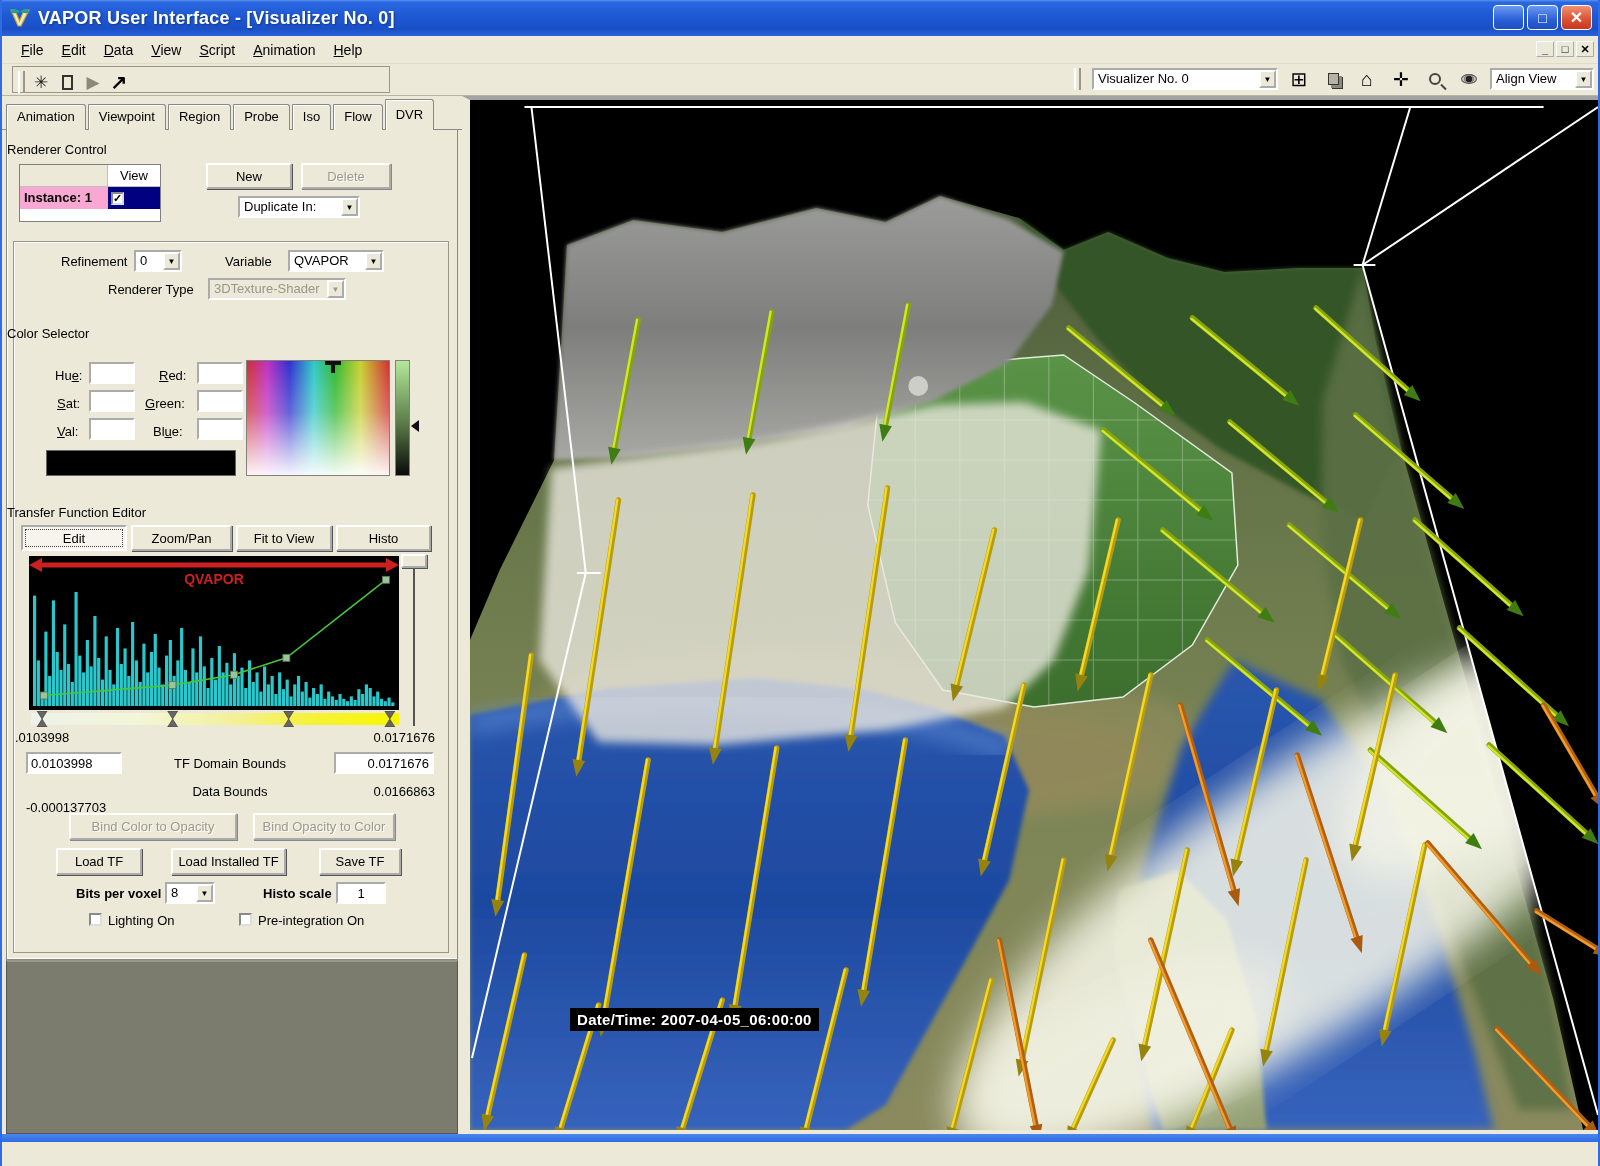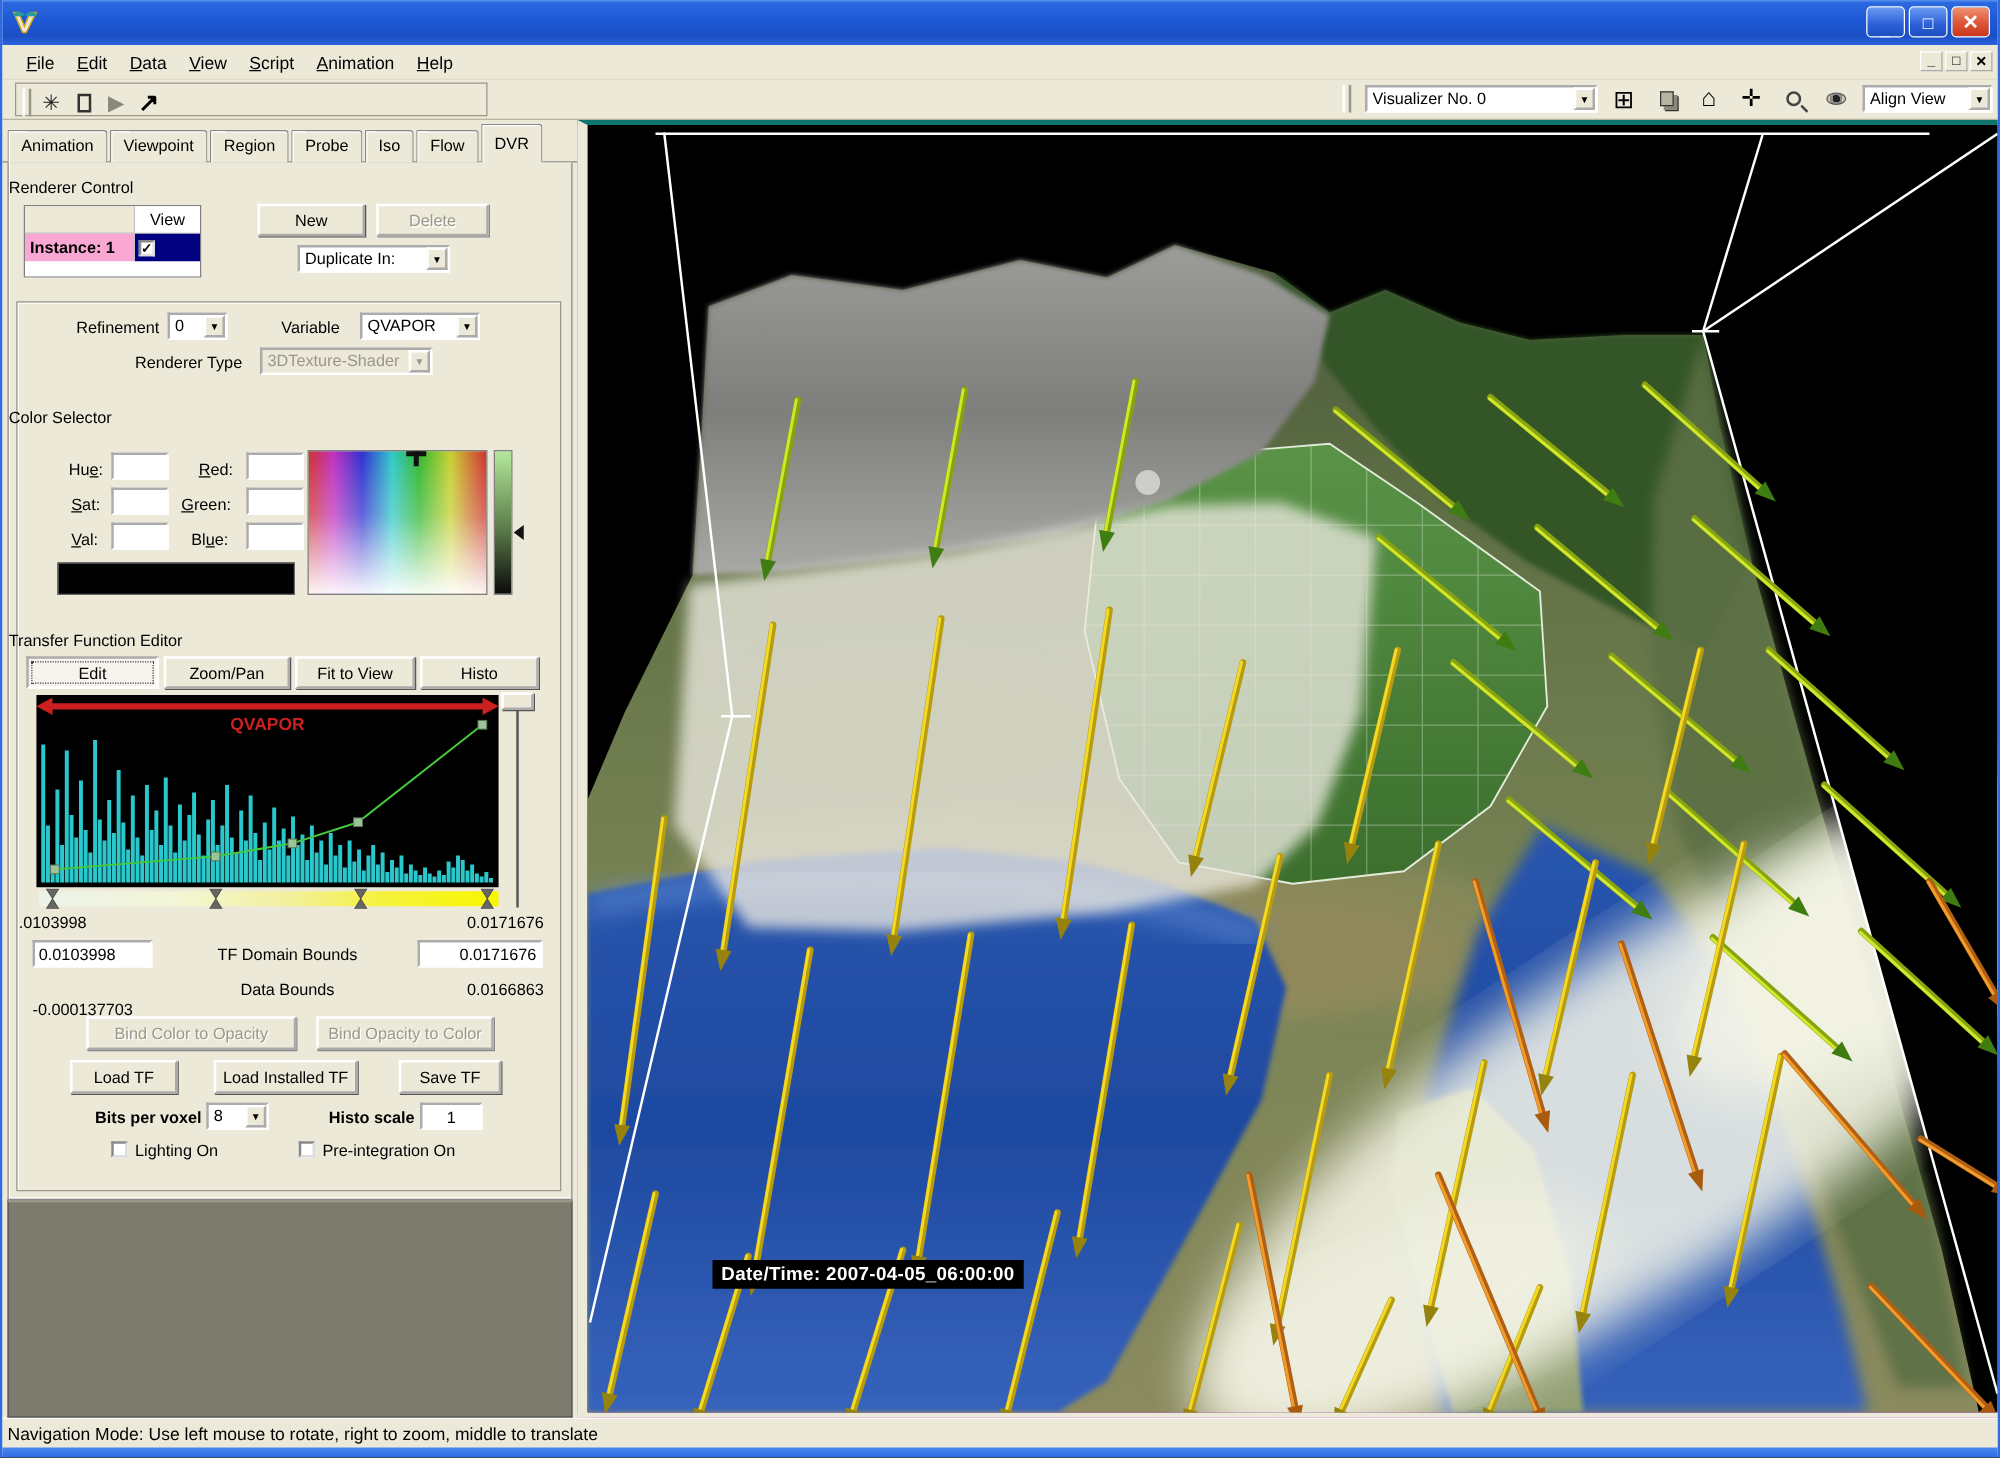--- a/index.html
+++ b/index.html
@@ -82,21 +82,21 @@
     background-image:linear-gradient(to bottom, rgba(255,255,255,0) 0%, rgba(255,255,255,.25) 45%, rgba(255,255,255,.95) 100%),
       linear-gradient(to right,#d03030 0%,#c030c0 14%,#3030d0 30%,#30c8c8 47%,#30b830 62%,#c8d030 80%,#d03030 100%); }
   .tcur-h { position:absolute; width:16px; height:4px; background:#111; }
   .tcur-v { position:absolute; width:4px; height:12px; background:#111; }
   .vslider { position:absolute; border:1px solid #808080; background:linear-gradient(180deg,#b4e89c 0%,#5a7a48 55%,#0a0a0a 100%); }
   .varrow { position:absolute; width:0; height:0; border-top:6px solid transparent; border-bottom:6px solid transparent; border-right:8px solid #111; }
 
   .swatch { position:absolute; background:#000; border:1px solid #666; }
 
   
-  .scene { flex:1; position:relative; background:#d946ef; border-left:8px solid #ece9d8; border-top:4px solid #0f766e; border-bottom:4px solid #ece9d8; box-shadow:inset 1px 1px 0 #888; }
+  .scene { flex:1; position:relative; background:#f9a8d4; border-left:8px solid #ece9d8; border-top:4px solid #a3a3a3; border-bottom:4px solid #ece9d8; box-shadow:inset 1px 1px 0 #888; }
   .scene svg { display:block; width:100%; height:100%; }
   .dtlabel { position:absolute; left:100px; top:908px; background:#000; color:#fff; font-size:15px; font-weight:bold; padding:3px 7px; letter-spacing:.3px; }
 
   
   .statusbar { height:24px; background:#ece9d8; border-top:1px solid #fff; padding:4px 4px 0 4px; font-size:14px; }
   .bluestrip { height:8px; background:linear-gradient(180deg,#4a86ec,#2e6be4); }
 
   
   .i-lens { position:relative; width:12px; height:12px; border:2px solid #444; border-radius:50%; }
   .i-lens:after { content:""; position:absolute; width:7px; height:2px; background:#444; transform:rotate(45deg); left:9px; top:11px; }
@@ -110,20 +110,21 @@
 <div id="win">
 
   <div class="titlebar">
     <span class="app-icon">
       <svg viewBox="0 0 24 24" width="24" height="24">
           <path d="M3 4 L10 20 L13 20 L21 4 L16 4 L11.5 15 L7 4 Z" fill="#f0e8c8" stroke="#caa420" stroke-width="1.2"></path>
           <path d="M2 6 C6 2 10 3 12 6 C10 7 5 8 2 6Z" fill="#2a9a9a"></path>
           <path d="M22 6 C18 2 14 3 12 6 C14 7 19 8 22 6Z" fill="#2a9a9a"></path>
         </svg>
     </span>
+    <span class="title-text">VAPOR User Interface - [Visualizer No. 0]</span>
     <span class="win-btns">
       <span class="wbtn">
           <span class="glyph-min">_</span>
         </span>
       <span class="wbtn">□</span>
       <span class="wbtn close">✕</span>
     </span>
   </div>
 
   <div class="menubar">
@@ -670,15 +671,14 @@
             <polygon points="1152.4699047853078,856.9231079509399 1134.588223430523,853.5326106532059 1141.411776569477,842.4673893467941" fill="#a85a0e"></polygon>
             <line x1="535" y1="840" x2="572" y2="1025" stroke="#b06014" stroke-width="5.5" stroke-linecap="round"></line>
             <line x1="533.8233031891709" y1="840.2353393621659" x2="570.8233031891709" y2="1025.2353393621659" stroke="#f29c2a" stroke-width="2.4" stroke-linecap="round"></line>
             <polygon points="575.3339742973491,1041.6698714867457 565.626225608009,1026.2747548783982 578.373774391991,1023.7252451216018" fill="#a85a0e"></polygon>
           </g>
       </svg>
       <div class="dtlabel">Date/Time: 2007-04-05_06:00:00</div>
     </div>
   </div>
 
-  <div class="statusbar">Navigation Mode:  Use left mouse to rotate, right to zoom, middle to translate</div>
   <div class="bluestrip"></div>
 </div>
 
 </body></html>

